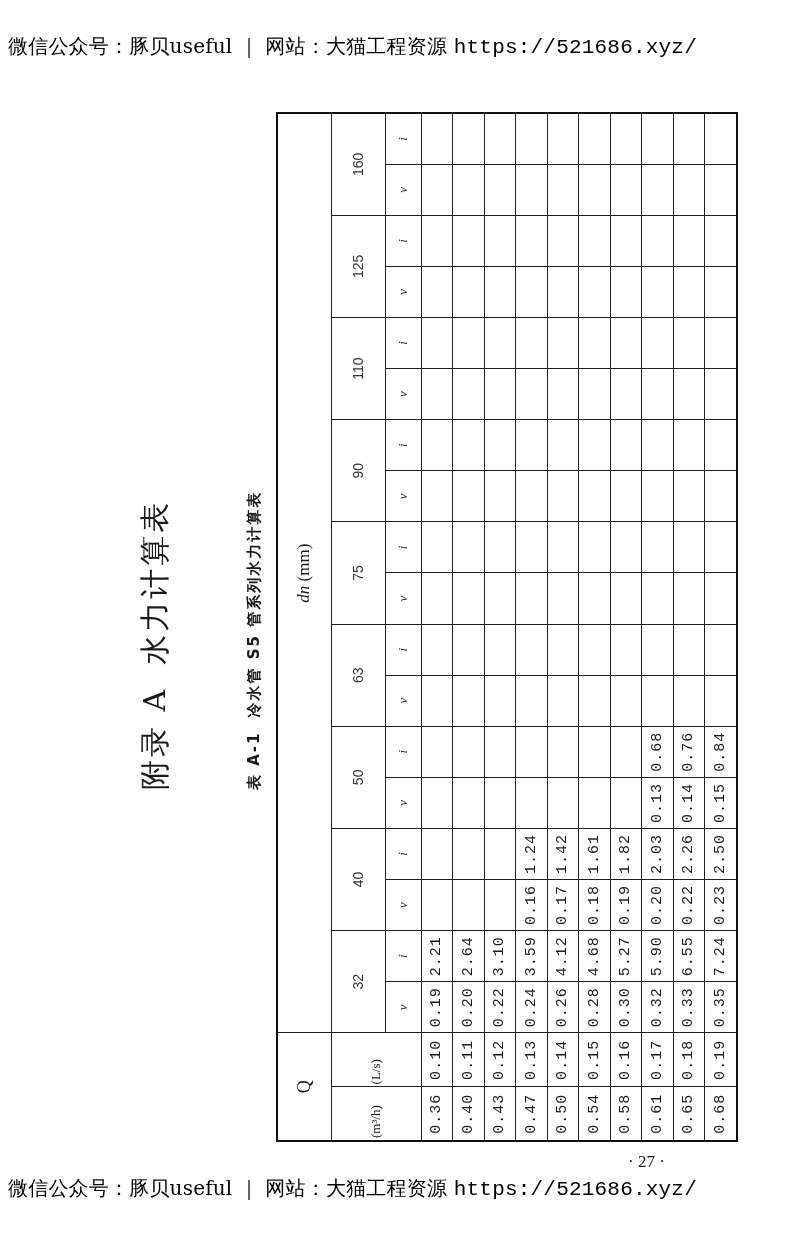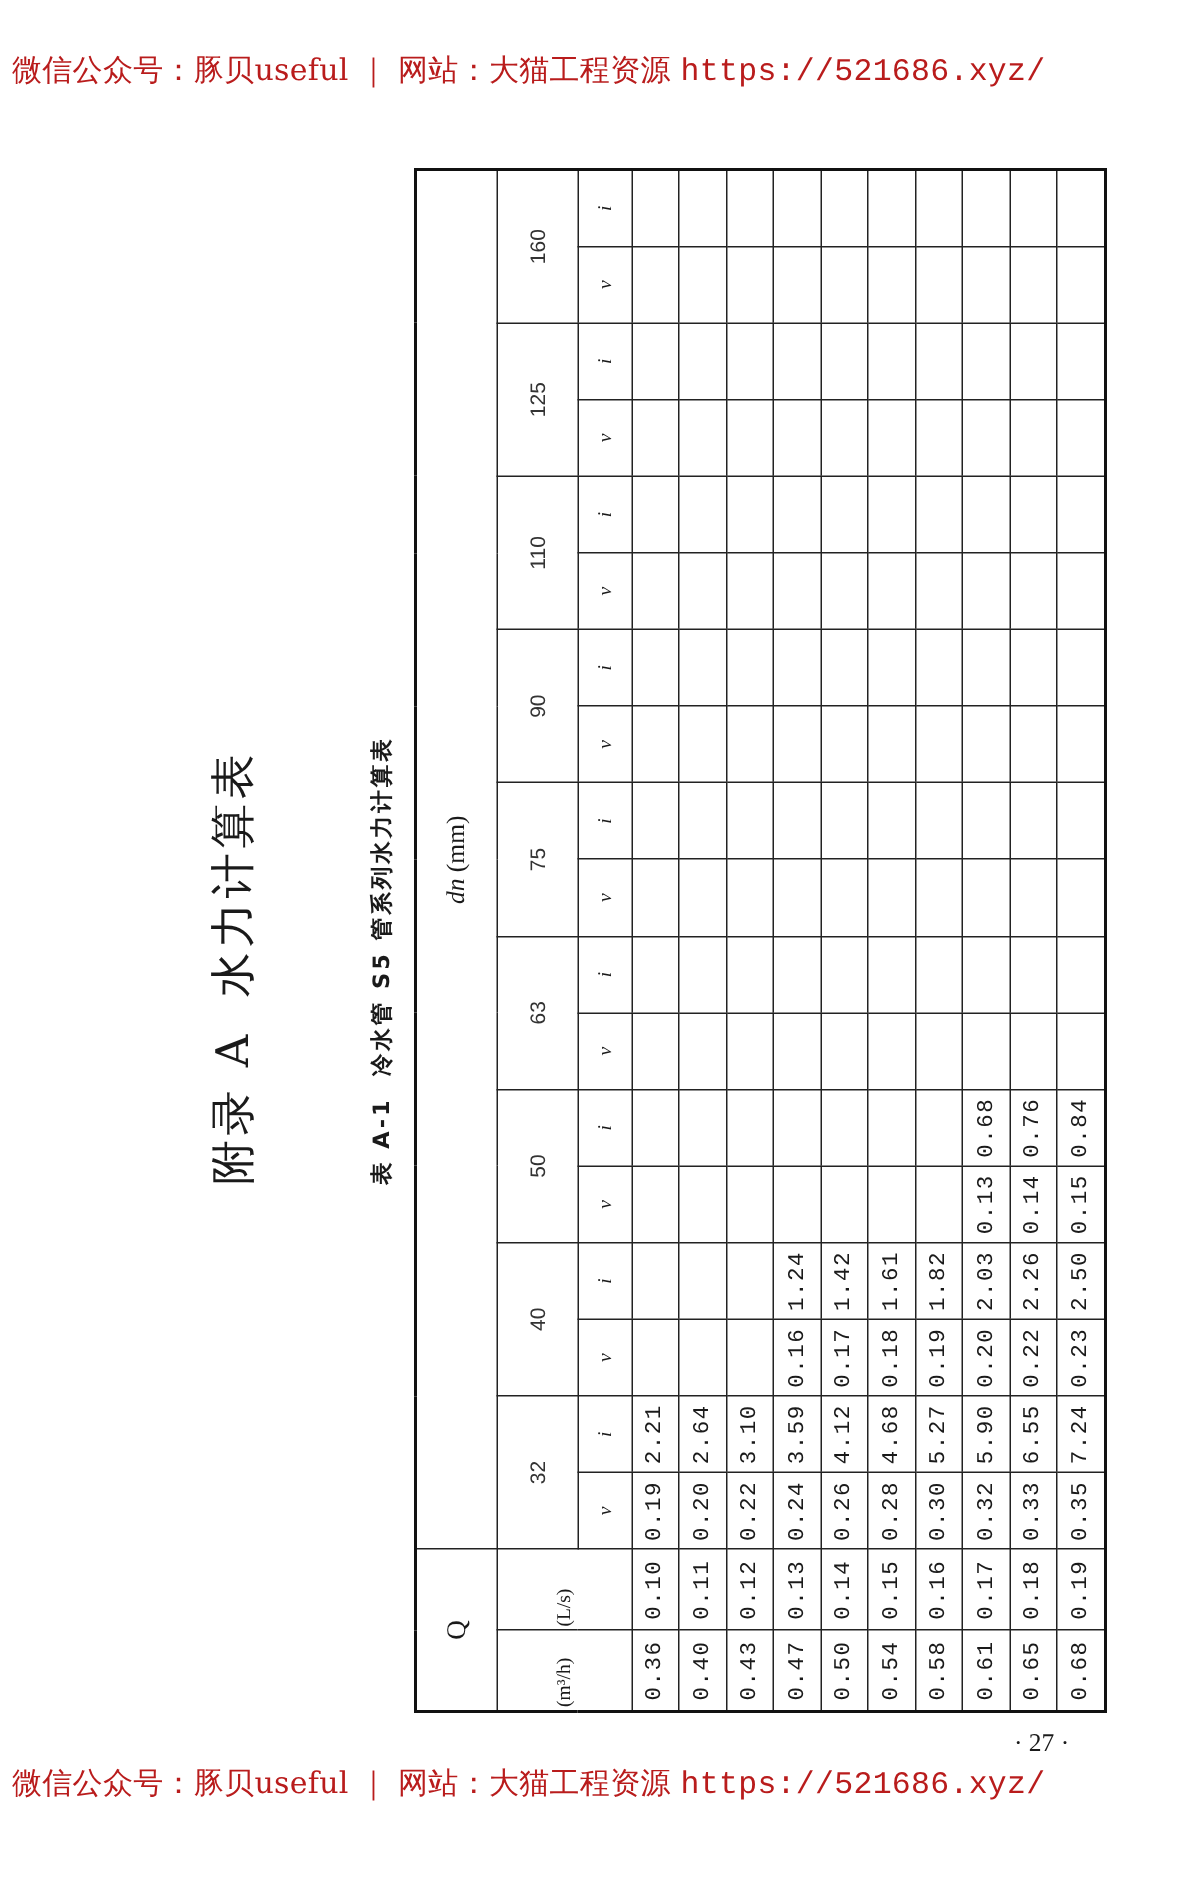--- a/index.html
+++ b/index.html
@@ -2,27 +2,27 @@
 <html><head>
 <meta charset="utf-8">
 <style>
   html, body { margin: 0; padding: 0; }
   body {
     width: 800px; height: 1254px; background: #ffffff; position: relative; overflow: hidden;
     font-family: "DejaVu Serif", serif; color: #1a1a1a;
   }
   .watermark {
     position: absolute; left: 8px; width: 790px; white-space: nowrap;
-    color: #b91c1c; font-family: "DejaVu Serif", serif; font-size: 20px; letter-spacing: 0.2px;
+    color: #000000; font-family: "DejaVu Serif", serif; font-size: 20px; letter-spacing: 0.2px;
   }
   .watermark .mono { font-family: "Liberation Mono", monospace; font-size: 21px; }
   .wm-top { top: 33px; }
   .wm-bottom { top: 1175px; }
   .page-num {
-    position: absolute; left: 676px; top: 1152px; font-family: "Liberation Serif", serif; font-size: 17px;
+    position: absolute; left: 628px; top: 1152px; font-family: "Liberation Serif", serif; font-size: 17px;
   }
   .rot {
     position: absolute; transform-origin: 0 0; transform: rotate(-90deg); white-space: nowrap;
   }
   .appendix-title {
     left: 135px; top: 790px; font-family: "DejaVu Serif", serif; font-size: 30px; letter-spacing: 3px;
   }
   .appendix-title .gap { display: inline-block; width: 22px; }
   .table-caption {
     left: 245px; top: 790px; font-family: "DejaVu Sans", sans-serif; font-weight: bold; font-size: 15px; letter-spacing: 2px;

